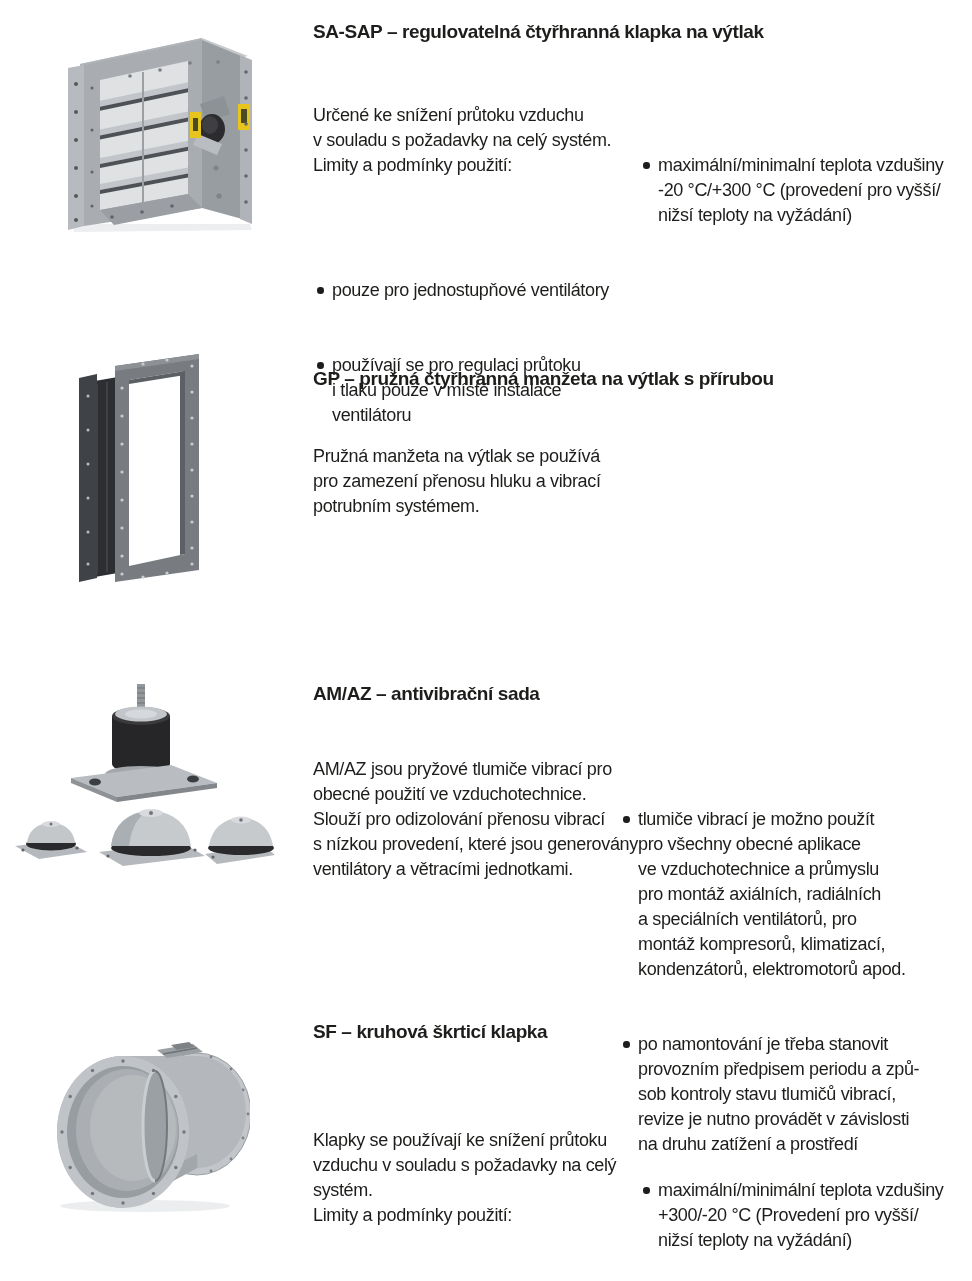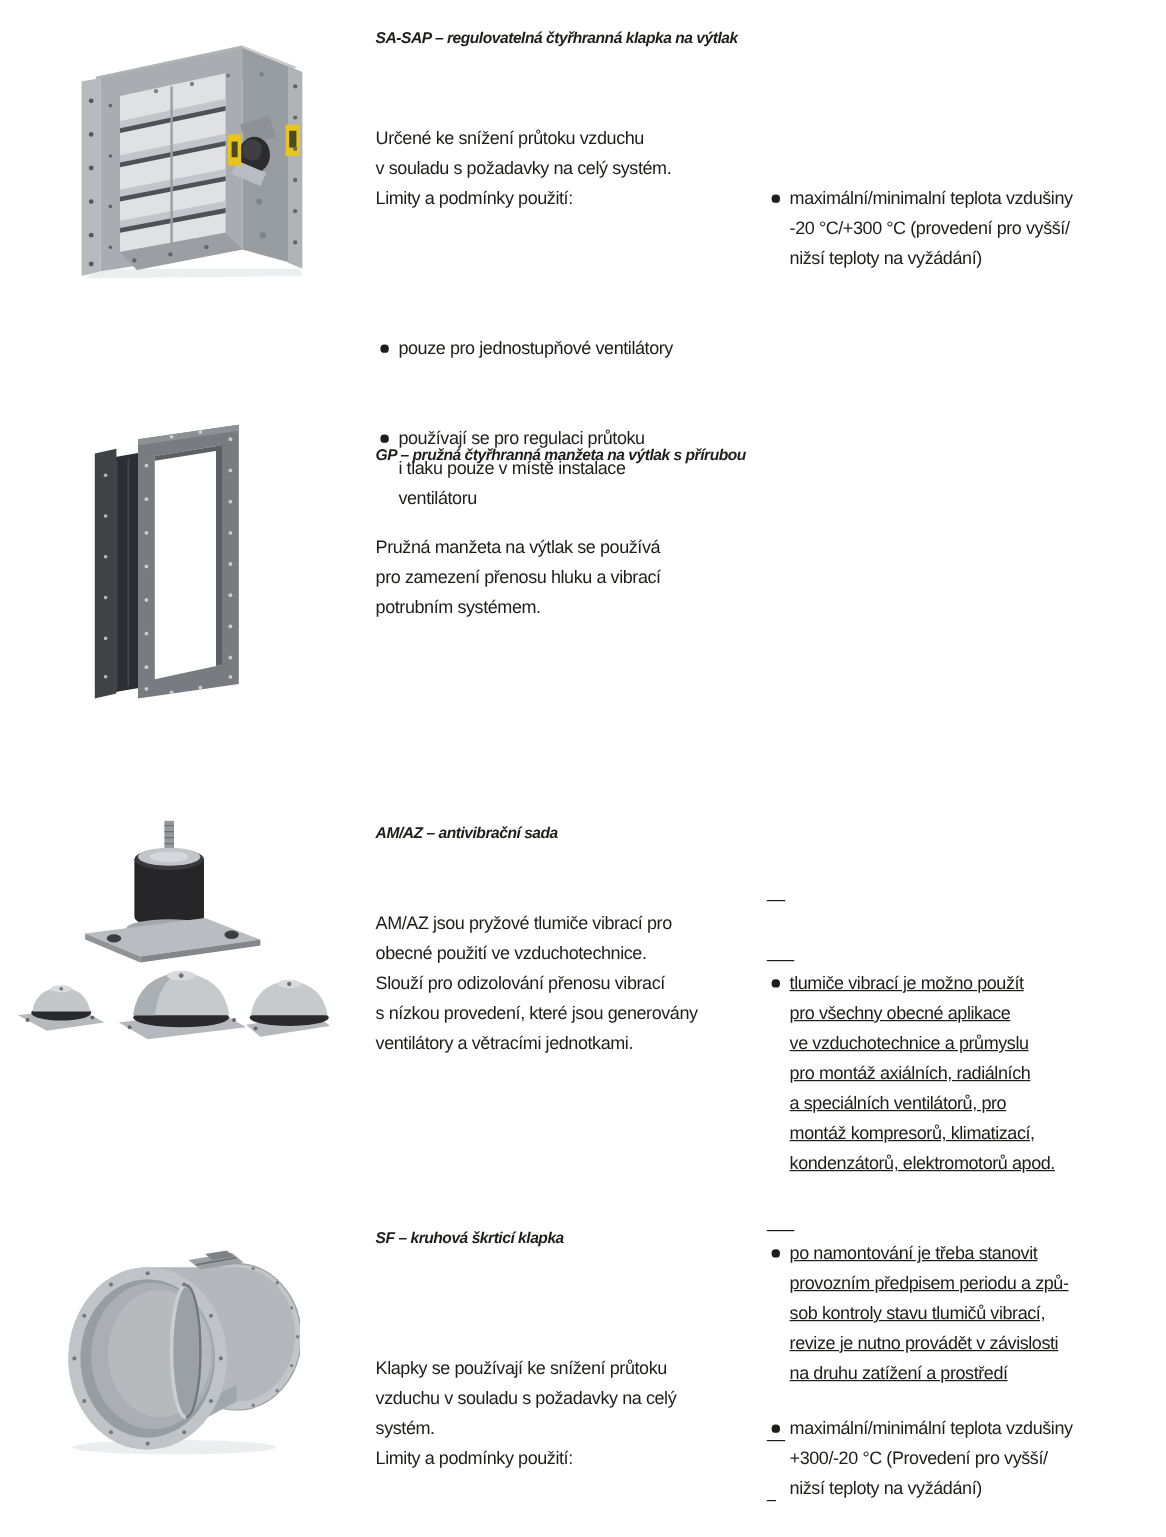--- a/index.html
+++ b/index.html
@@ -2,25 +2,25 @@
 <html><head>
 <meta charset="utf-8">
 <style>
   * { margin:0; padding:0; box-sizing:border-box; }
   html,body { background:#ffffff; }
   body {
     width:972px; height:1281px; position:relative; overflow:hidden;
     font-family:"Liberation Sans", sans-serif; color:#1d1d1b;
   }
   .section-title {
-    position:absolute; font-size:13px; font-weight:bold;
-    letter-spacing:-0.4px; white-space:pre; line-height:25px;font-style:italic;
+    position:absolute; font-size:19px; font-weight:bold;
+    letter-spacing:-0.4px; white-space:pre; line-height:25px;
   }
   .textcol {
-    position:absolute; font-size:15px; line-height:25px;
+    position:absolute; font-size:18px; line-height:25px;
     letter-spacing:-0.35px; white-space:pre;
   }
   .textcol p { white-space:pre; }
   ul.bullets { list-style:none; }
   ul.bullets li { position:relative; padding-left:19px; white-space:pre; }
   ul.bullets li::before {
     content:""; position:absolute; left:4px; top:9px;
     width:6.5px; height:6.5px; border-radius:50%; background:#1d1d1b;
   }
   figure.photo { position:absolute; }
@@ -223,21 +223,21 @@
     </svg>
   </figure>
   <h2 class="section-title" style="left:313px; top:681px;">AM/AZ – antivibrační sada</h2>
   <div class="textcol" style="left:313px; top:707px;">
     <p>AM/AZ jsou pryžové tlumiče vibrací pro
 obecné použití ve vzduchotechnice.
 Slouží pro odizolování přenosu vibrací
 s nízkou provedení, které jsou generovány
 ventilátory a větracími jednotkami.</p>
   </div>
-  <div class="textcol" style="left:639px; top:707px;text-decoration:underline;">
+  <div class="textcol" style="left:619px; top:707px;">
     <ul class="bullets">
       <li>tlumiče vibrací je možno použít
 pro všechny obecné aplikace
 ve vzduchotechnice a průmyslu
 pro montáž axiálních, radiálních
 a speciálních ventilátorů, pro
 montáž kompresorů, klimatizací,
 kondenzátorů, elektromotorů apod.</li>
       <li>po namontování je třeba stanovit
 provozním předpisem periodu a způ-

